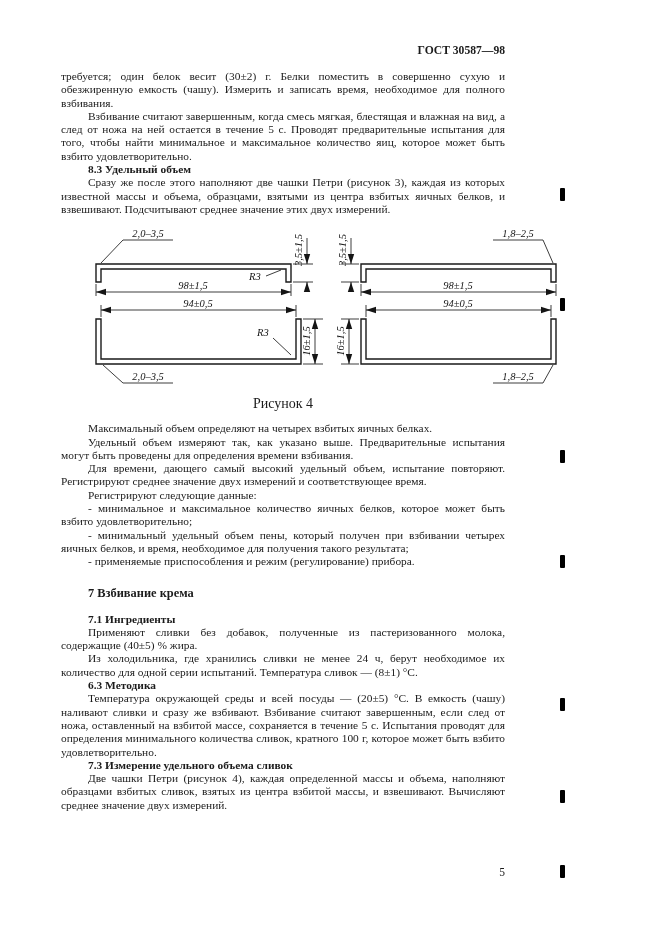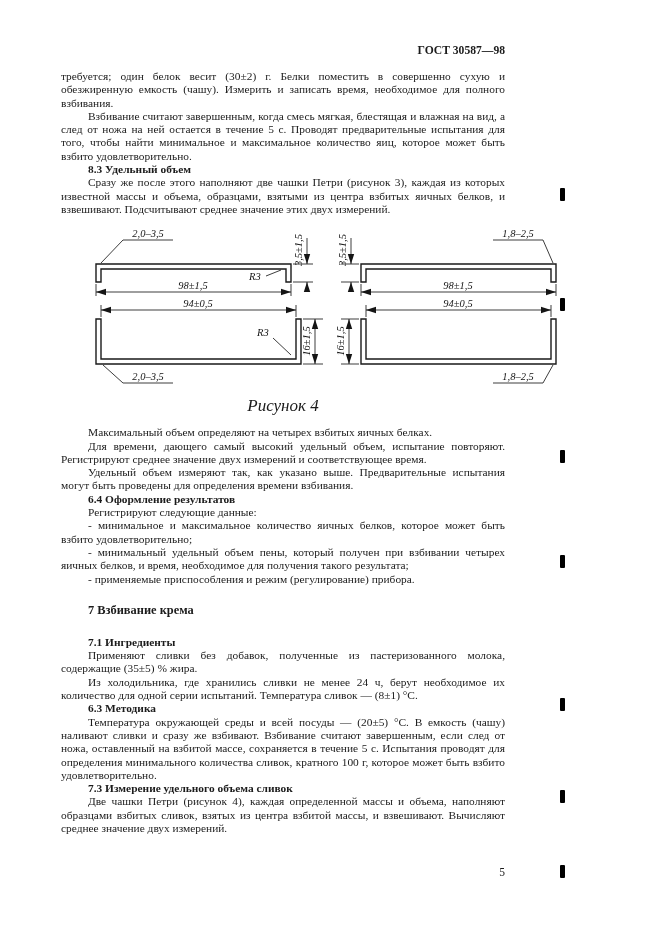--- a/index.html
+++ b/index.html
@@ -34,36 +34,35 @@
   p.para.cont { text-indent: 0; font-family: Liberation Serif, serif; }
   p.head {
     margin: 0;
     font-size: 11.4px;
     line-height: 13.3px;
     font-weight: bold;
     text-indent: 27px;
     text-align: left;
   }
   p.section-head {
-    margin: 17px 0 19px 0;
+    margin: 17px 0 13px 0;
     font-size: 12.4px;
     line-height: 14px;
     font-weight: bold;
     text-indent: 27px;
     text-align: left;
   }
   figure.figure {
     margin: 8px 0 2px 0;
     text-align: center;
   }
   figcaption.fig-caption {
-    font-size: 17px;
+    font-size: 14px;
     margin: 3px 0 10px 0;
     text-align: center;
-    font-style: italic;
   }
   .prof {
     fill: #ffffff;
     stroke: #1a1a1a;
     stroke-width: 1.4;
     stroke-linejoin: miter;
   }
   .thin line {
     stroke: #1a1a1a;
     stroke-width: 0.85;
@@ -206,32 +205,31 @@
         <g class="thin">
           <line x1="432" y1="159" x2="482" y2="159"></line>
           <line x1="482" y1="159" x2="492" y2="141"></line>
         </g>
         <text class="dim" x="457" y="156" text-anchor="middle">1,8–2,5</text>
       </svg>
       <figcaption class="fig-caption">Рисунок 4</figcaption>
     </figure>
 
     <p class="para">Максимальный объем определяют на четырех взбитых яичных белках.</p>
+    <p class="para">Удельный объем измеряют так, как указано выше. Предварительные испытания могут быть проведены для определения времени взбивания.</p>
     <p class="para">Для времени, дающего самый высокий удельный объем, испытание повторяют. Регистрируют среднее значение двух измерений и соответствующее время.</p>
-    <p class="para">Удельный объем измеряют так, как указано выше. Предварительные испытания могут быть проведены для определения времени взбивания.</p>
-    <p class="head">6.4 Оформление результатов</p>
     <p class="para">Регистрируют следующие данные:</p>
     <p class="para">- минимальное и максимальное количество яичных белков, которое может быть взбито удовлетворительно;</p>
     <p class="para">- минимальный удельный объем пены, который получен при взбивании четырех яичных белков, и время, необходимое для получения такого результата;</p>
     <p class="para">- применяемые приспособления и режим (регулирование) прибора.</p>
 
     <p class="section-head">7 Взбивание крема</p>
 
     <p class="head">7.1 Ингредиенты</p>
-    <p class="para">Применяют сливки без добавок, полученные из пастеризованного молока, содержащие (35±5) % жира.</p>
+    <p class="para">Применяют сливки без добавок, полученные из пастеризованного молока, содержащие (40±5) % жира.</p>
     <p class="para">Из холодильника, где хранились сливки не менее 24 ч, берут необходимое их количество для одной серии испытаний. Температура сливок — (8±1) °С.</p>
     <p class="head">6.3 Методика</p>
     <p class="para">Температура окружающей среды и всей посуды — (20±5) °С. В емкость (чашу) наливают сливки и сразу же взбивают. Взбивание считают завершенным, если след от ножа, оставленный на взбитой массе, сохраняется в течение 5 с. Испытания проводят для определения минимального количества сливок, кратного 100 г, которое может быть взбито удовлетворительно.</p>
     <p class="head">7.3 Измерение удельного объема сливок</p>
     <p class="para">Две чашки Петри (рисунок 4), каждая определенной массы и объема, наполняют образцами взбитых сливок, взятых из центра взбитой массы, и взвешивают. Вычисляют среднее значение двух измерений.</p>
 
   </main>
 
   <div class="page-number">5</div>
 

